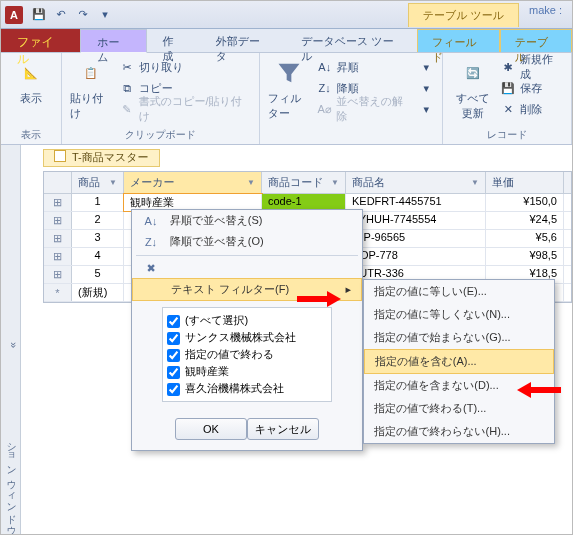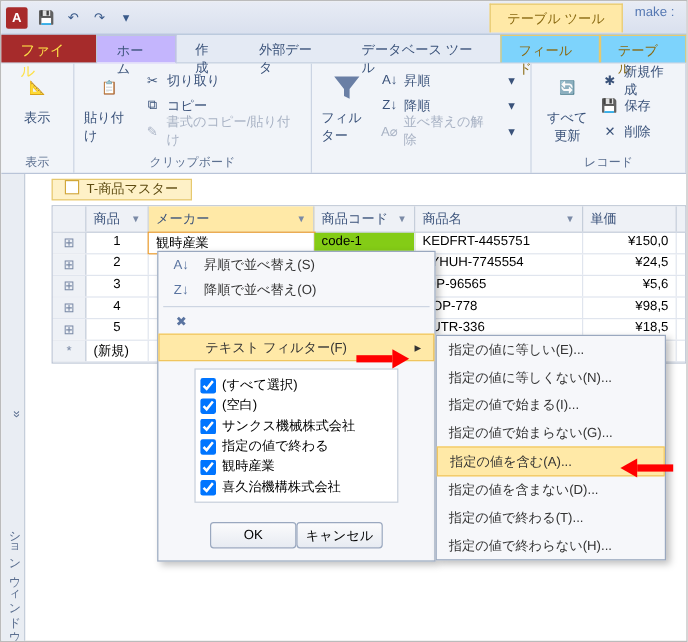--- a/index.html
+++ b/index.html
@@ -315,24 +315,20 @@
       </span>
     <span>▸</span>
   </div>
   <div class="chk-list">
     <div class="chk-row">
         <input type="checkbox" checked="" style="">
         <span>(すべて選択)</span>
       </div>
     <div class="chk-row">
         <input type="checkbox" checked="" style="">
-        <span>(空白)</span>
-      </div>
-    <div class="chk-row">
-        <input type="checkbox" checked="" style="">
         <span>サンクス機械株式会社</span>
       </div>
     <div class="chk-row">
         <input type="checkbox" checked="" style="">
         <span>指定の値で終わる</span>
       </div>
     <div class="chk-row">
         <input type="checkbox" checked="" style="">
         <span>観時産業</span>
       </div>
@@ -343,21 +339,20 @@
   </div>
   <div class="btn-row">
     <button class="btn">OK</button>
     <button class="btn">キャンセル</button>
   </div>
 </div>
 
 <div class="submenu-pop">
   <div class="sm-item">指定の値に等しい(E)...</div>
   <div class="sm-item">指定の値に等しくない(N)...</div>
-  <div class="sm-item">指定の値で始まる(I)...</div>
   <div class="sm-item">指定の値で始まらない(G)...</div>
   <div class="sm-item active">指定の値を含む(A)...</div>
   <div class="sm-item">指定の値を含まない(D)...</div>
   <div class="sm-item">指定の値で終わる(T)...</div>
   <div class="sm-item">指定の値で終わらない(H)...</div>
 </div>
 
 <div class="arrow-r" style="left:296px;top:290px"></div>
 <div class="arrow-l" style="left:516px;top:381px"></div>
 

